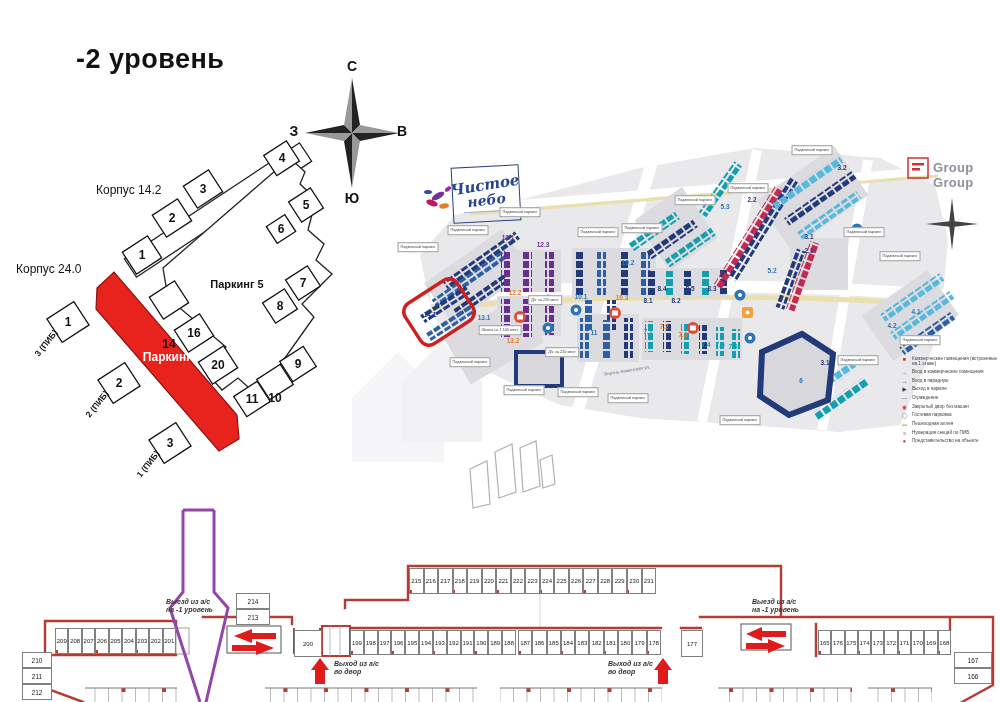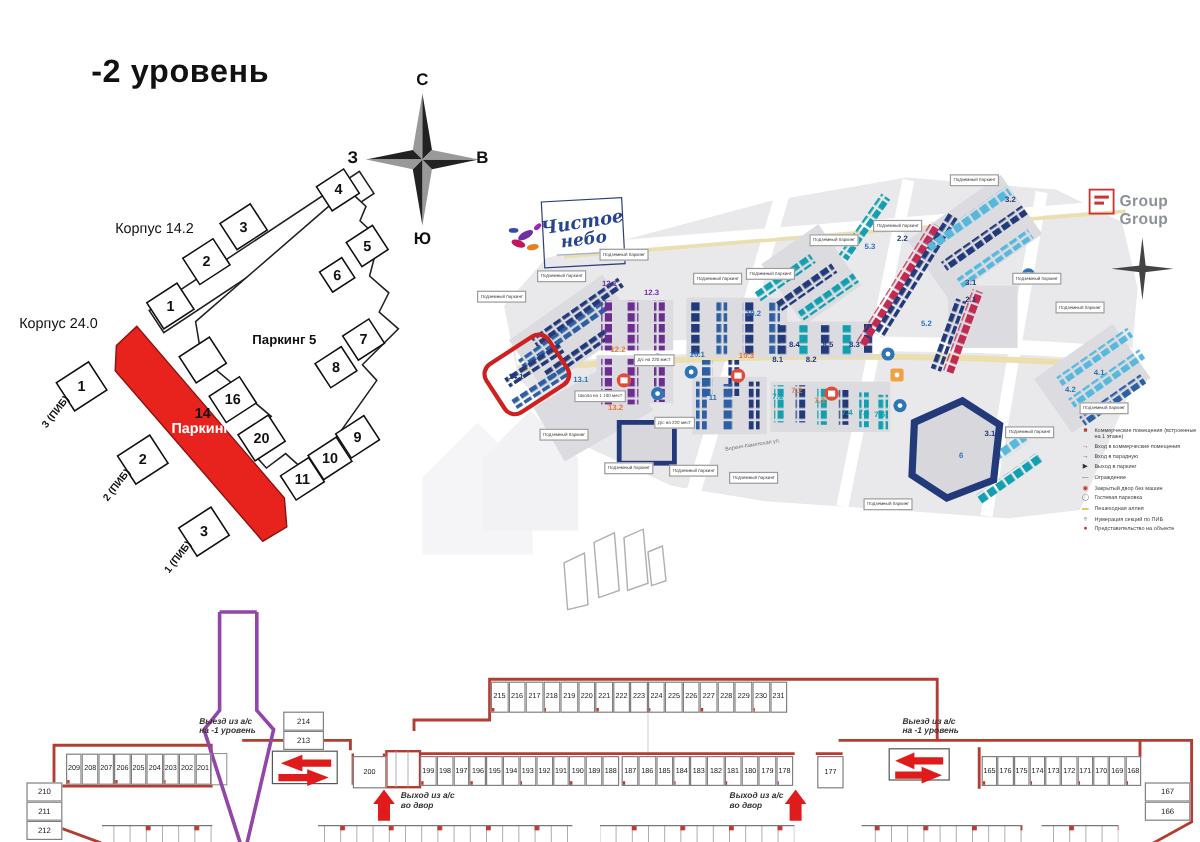--- a/index.html
+++ b/index.html
@@ -323,21 +323,21 @@
       <span class="bn" style="left: 142px; top: 255px;">1</span>
       <span class="bn" style="left: 172px; top: 218px;">2</span>
       <span class="bn" style="left: 203px; top: 189px;">3</span>
       <span class="bn" style="left: 282px; top: 158px;">4</span>
       <span class="bn" style="left: 306px; top: 205px;">5</span>
       <span class="bn" style="left: 281px; top: 229px;">6</span>
       <span class="bn" style="left: 169px; top: 300px; margin-top: 44px;">14</span>
       <span class="bn" style="left: 194px; top: 333px;">16</span>
       <span class="bn" style="left: 218px; top: 365px;">20</span>
       <span class="bn" style="left: 252px; top: 399px;">11</span>
-      <span class="bn" style="left: 275px; top: 382px;">10</span>
+      <span class="bn" style="left: 275px; top: 398px;">10</span>
       <span class="bn" style="left: 298px; top: 364px;">9</span>
       <span class="bn" style="left: 280px; top: 306px;">8</span>
       <span class="bn" style="left: 303px; top: 283px;">7</span>
       <span class="bn" style="left: 68px; top: 322px;">1</span>
       <span class="bn" style="left: 119px; top: 383px;">2</span>
       <span class="bn" style="left: 170px; top: 443px;">3</span>
     </div>
 <div class="layer">
       <span class="piblab" style="left: 46px; top: 343px;">3 (ПИБ)</span>
       <span class="piblab" style="left: 97px; top: 404px;">2 (ПИБ)</span>

